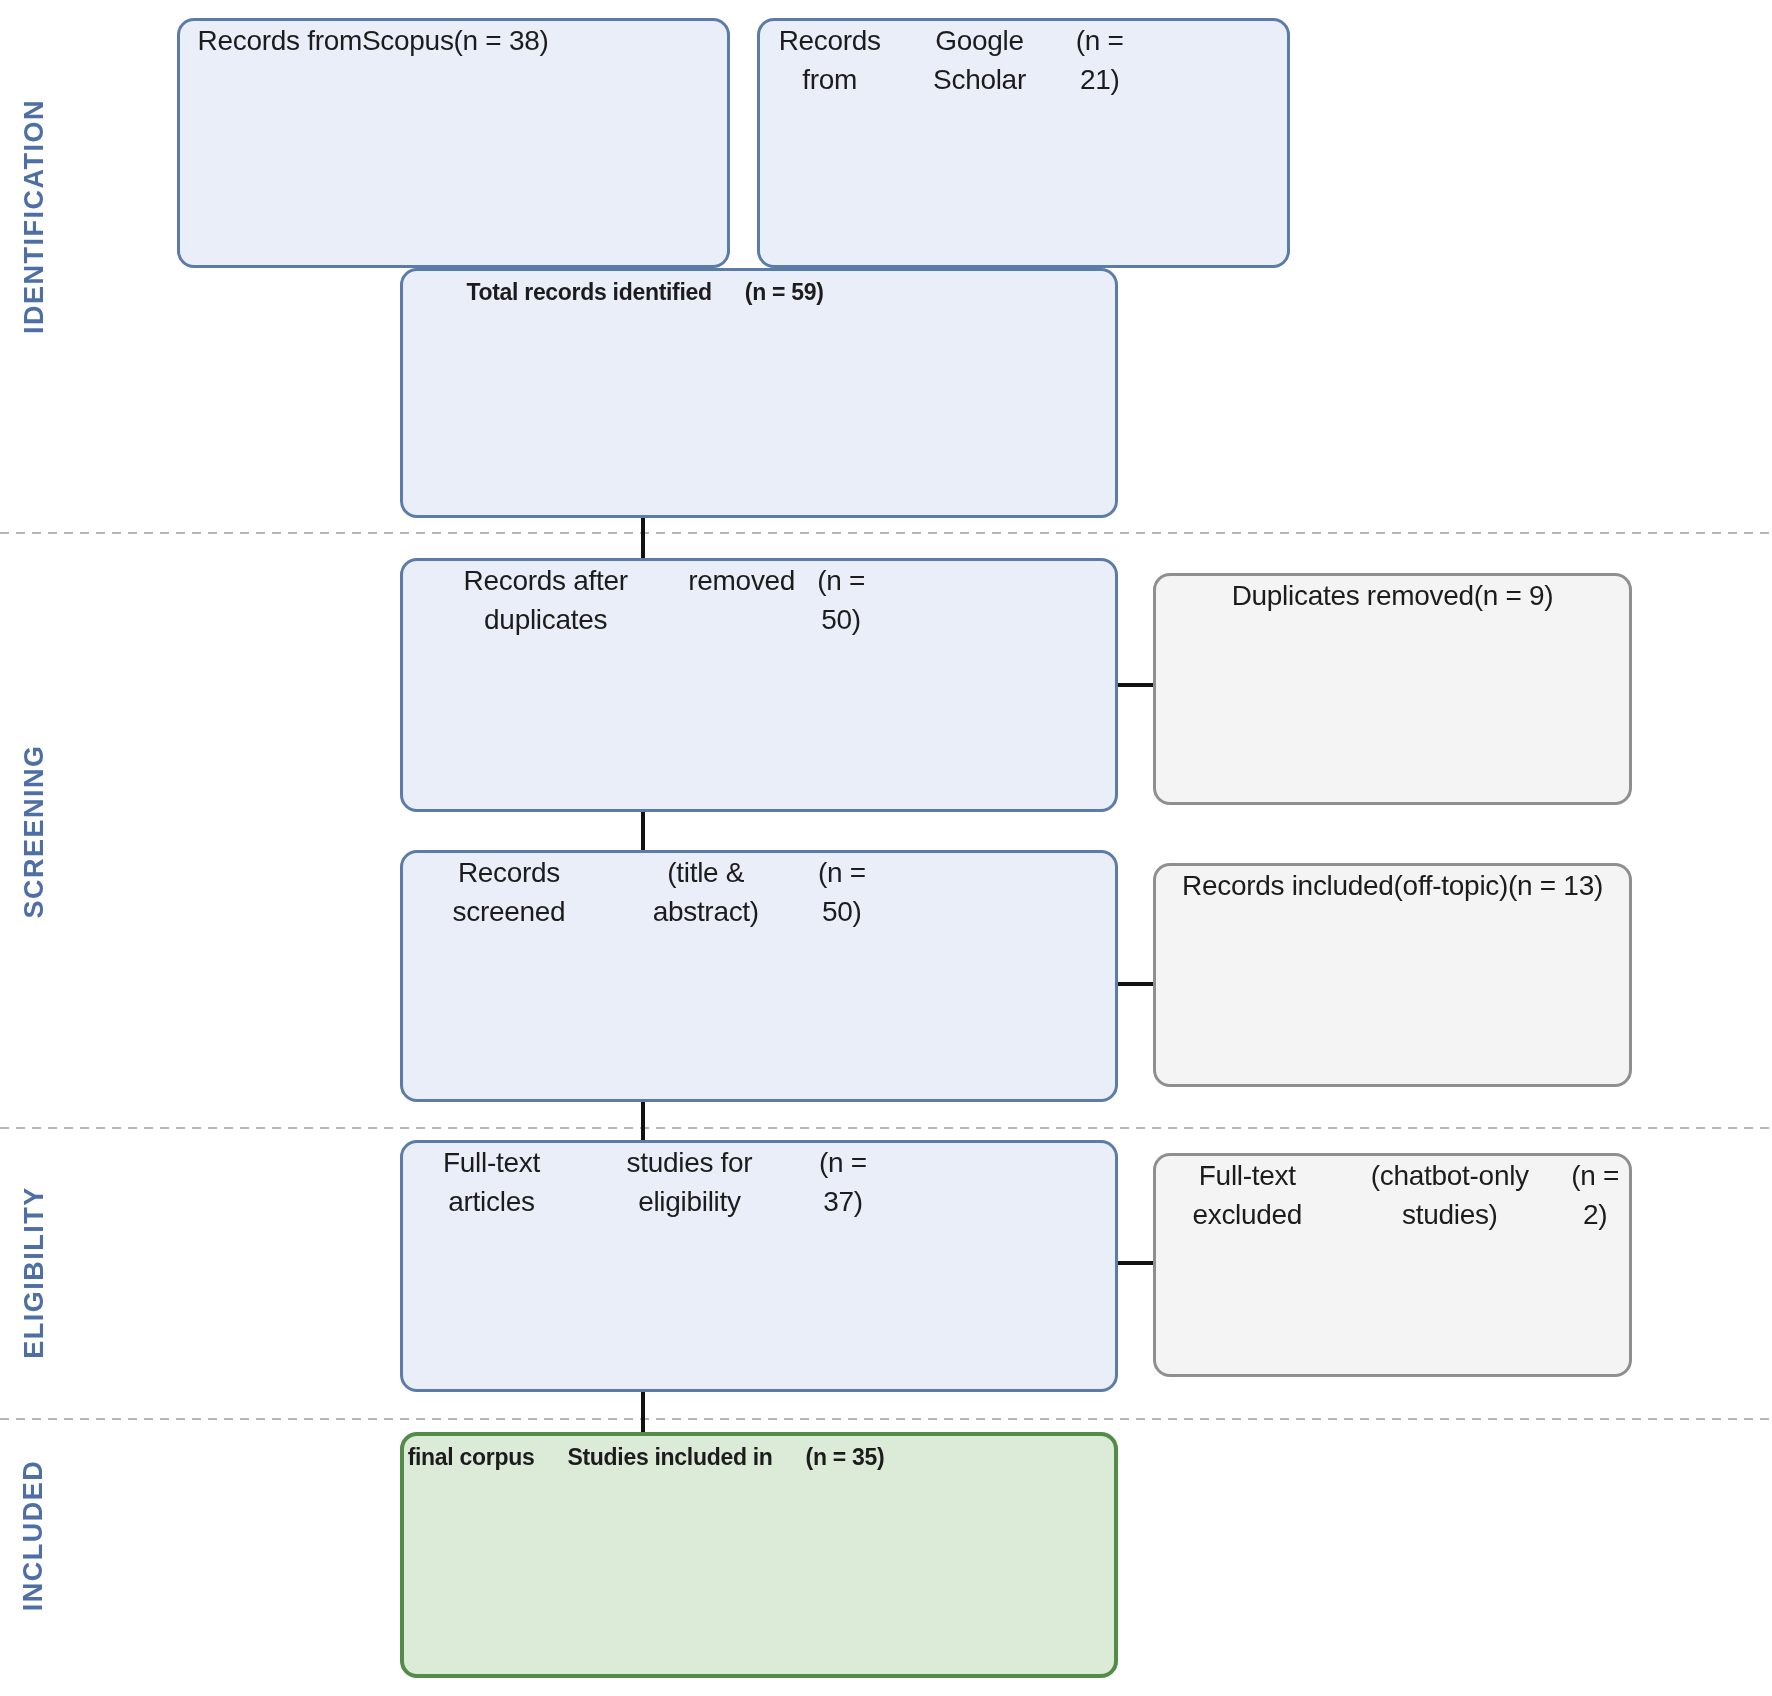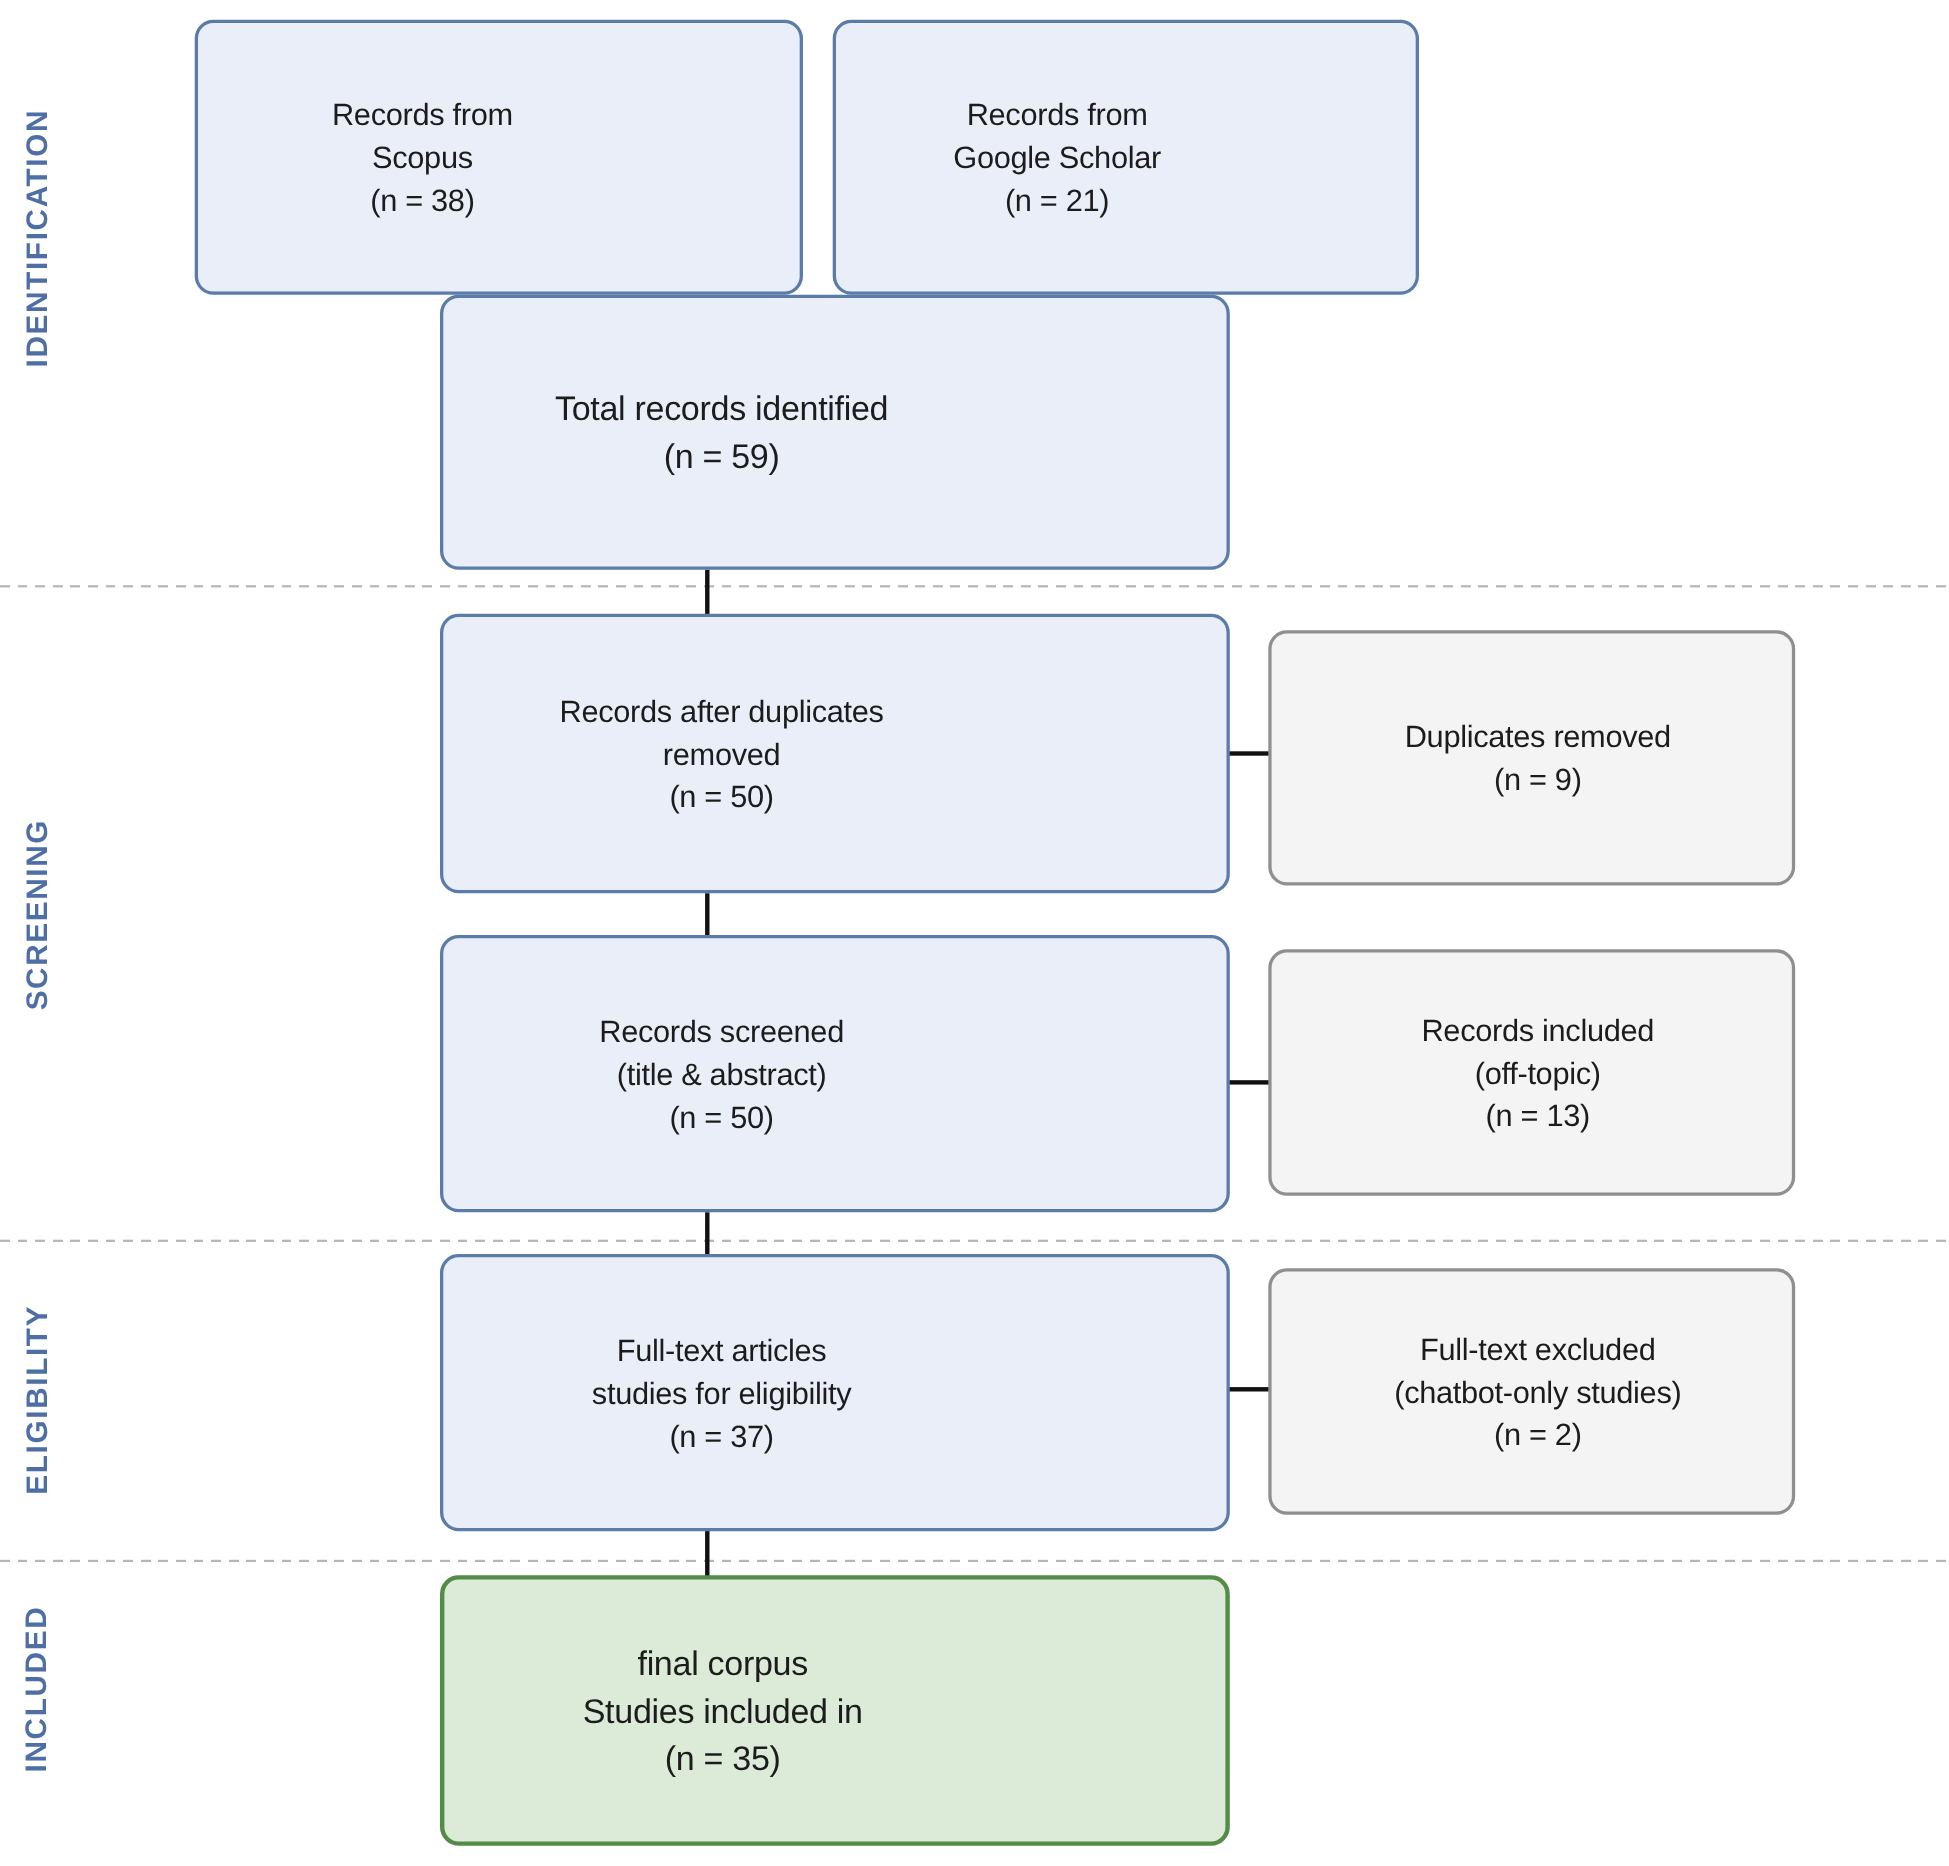--- a/index.html
+++ b/index.html
@@ -39,28 +39,27 @@
   .box.gray{
     background:var(--gray-fill,#f4f4f4);
     border:3px solid var(--gray-border,#8f8f8f);
   }
   .box.green{
     background:var(--green-fill,#dcead8);
     border:4px solid var(--green-border,#538c48);
   }
   .txt{
     position:absolute;top:0;bottom:0;left:0;
-    display:flex;flex-direction:column;justify-content:center;
+    display:flex;flex-direction:row;justify-content:center;
     text-align:center;
     font-size:28px;line-height:39px;
     letter-spacing:-0.3px;
-    padding-left:11px;
   }
   .txt.full{right:0;width:auto;}
-  .bold .txt{font-weight:normal;font-size:31px;line-height:43px;}
+  .bold .txt{font-weight:bold;font-size:23px;line-height:43px;gap:33px;}
   .conn{
     position:absolute;
     background:var(--connector,#111111);
   }
 </style>
 </head>
 <body>
 
 <div class="canvas">
 

